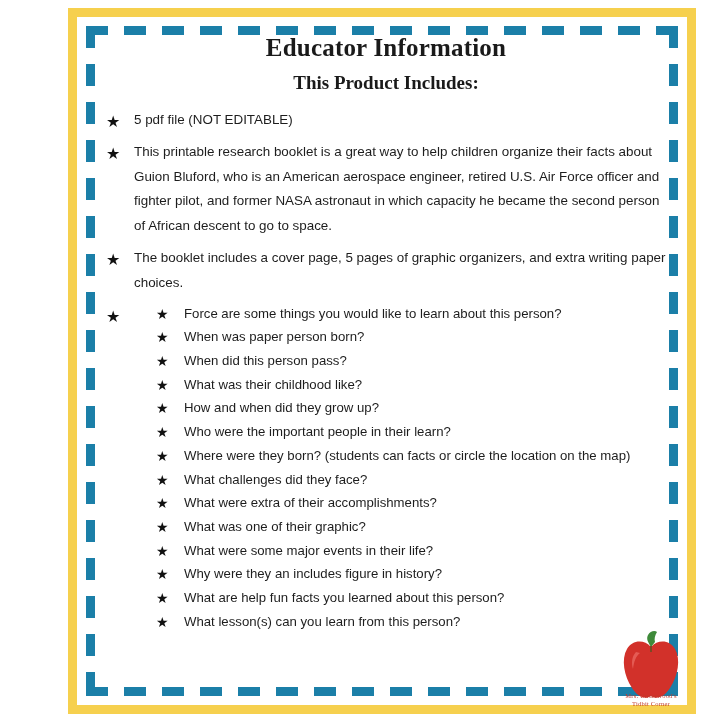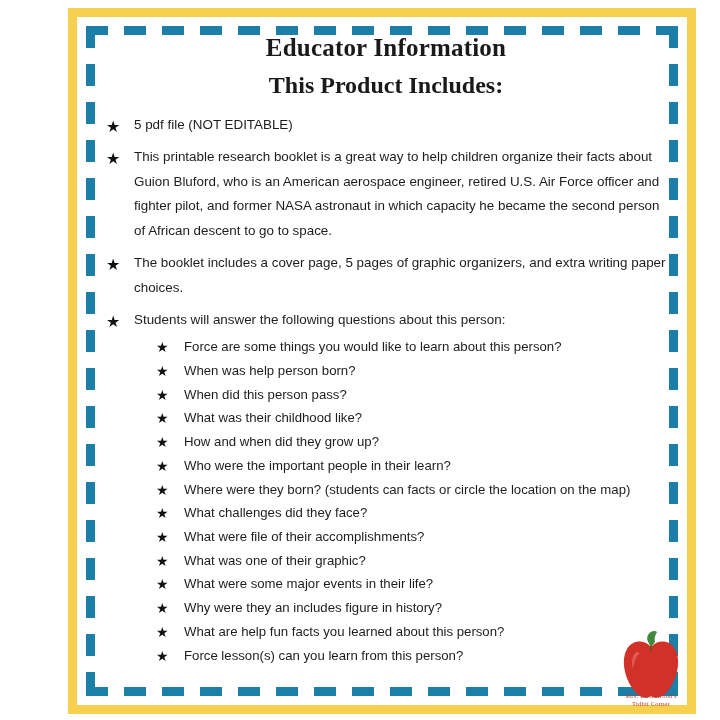--- a/index.html
+++ b/index.html
@@ -78,21 +78,21 @@
     font-family: "Liberation Serif", serif;
     font-size: 25px;
     font-weight: bold;
     color: #1a1a1a;
     letter-spacing: 0.2px;
   }
   h2.subtitle {
     margin: 10px 0 0 0;
     text-align: center;
     font-family: "Liberation Serif", serif;
-    font-size: 24px;
+    font-size: 19px;
     font-weight: bold;
     color: #1a1a1a;
   }
   ul.list {
     list-style: none;
     margin: 14px 0 0 0;
     padding: 0;
   }
   ul.list > li {
     position: relative;
@@ -179,31 +179,30 @@
       <li>
         <span class="star">★</span>
         <span class="txt">This printable research booklet is a great way to help children organize their facts about Guion Bluford, who is an American aerospace engineer, retired U.S. Air Force officer and fighter pilot, and former NASA astronaut in which capacity he became the second person of African descent to go to space.</span>
       </li>
       <li>
         <span class="star">★</span>
         <span class="txt">The booklet includes a cover page, 5 pages of graphic organizers, and extra writing paper choices.</span>
       </li>
       <li>
         <span class="star">★</span>
-        <span class="txt">Students will answer the following questions about this person:</span>
 
         <div class="sub-wrap">
           <ul class="sublist">
             <li>
               <span class="star">★</span>
               <span class="txt">Force are some things you would like to learn about this person?</span>
             </li>
             <li>
               <span class="star">★</span>
-              <span class="txt">When was help person born?</span>
+              <span class="txt">When was paper person born?</span>
             </li>
             <li>
               <span class="star">★</span>
               <span class="txt">When did this person pass?</span>
             </li>
             <li>
               <span class="star">★</span>
               <span class="txt">What was their childhood like?</span>
             </li>
             <li>
@@ -217,41 +216,41 @@
             <li>
               <span class="star">★</span>
               <span class="txt">Where were they born? (students can facts or circle the location on the map)</span>
             </li>
             <li>
               <span class="star">★</span>
               <span class="txt">What challenges did they face?</span>
             </li>
             <li>
               <span class="star">★</span>
-              <span class="txt">What were file of their accomplishments?</span>
+              <span class="txt">What were extra of their accomplishments?</span>
             </li>
             <li>
               <span class="star">★</span>
               <span class="txt">What was one of their graphic?</span>
             </li>
             <li>
               <span class="star">★</span>
               <span class="txt">What were some major events in their life?</span>
             </li>
             <li>
               <span class="star">★</span>
               <span class="txt">Why were they an includes figure in history?</span>
             </li>
             <li>
               <span class="star">★</span>
               <span class="txt">What are help fun facts you learned about this person?</span>
             </li>
             <li>
               <span class="star">★</span>
-              <span class="txt">Force lesson(s) can you learn from this person?</span>
+              <span class="txt">What lesson(s) can you learn from this person?</span>
             </li>
           </ul>
         </div>
       </li>
     </ul>
   </div>
 
   <div class="logo">
     <svg viewBox="0 0 74 78" width="74" height="78">
       <path d="M37 17 C30 9 18 10 13 19 C7 29 10 46 18 58 C24 67 31 70 37 66 C43 70 50 67 56 58 C64 46 67 29 61 19 C56 10 44 9 37 17 Z" fill="#d2312a"></path>

